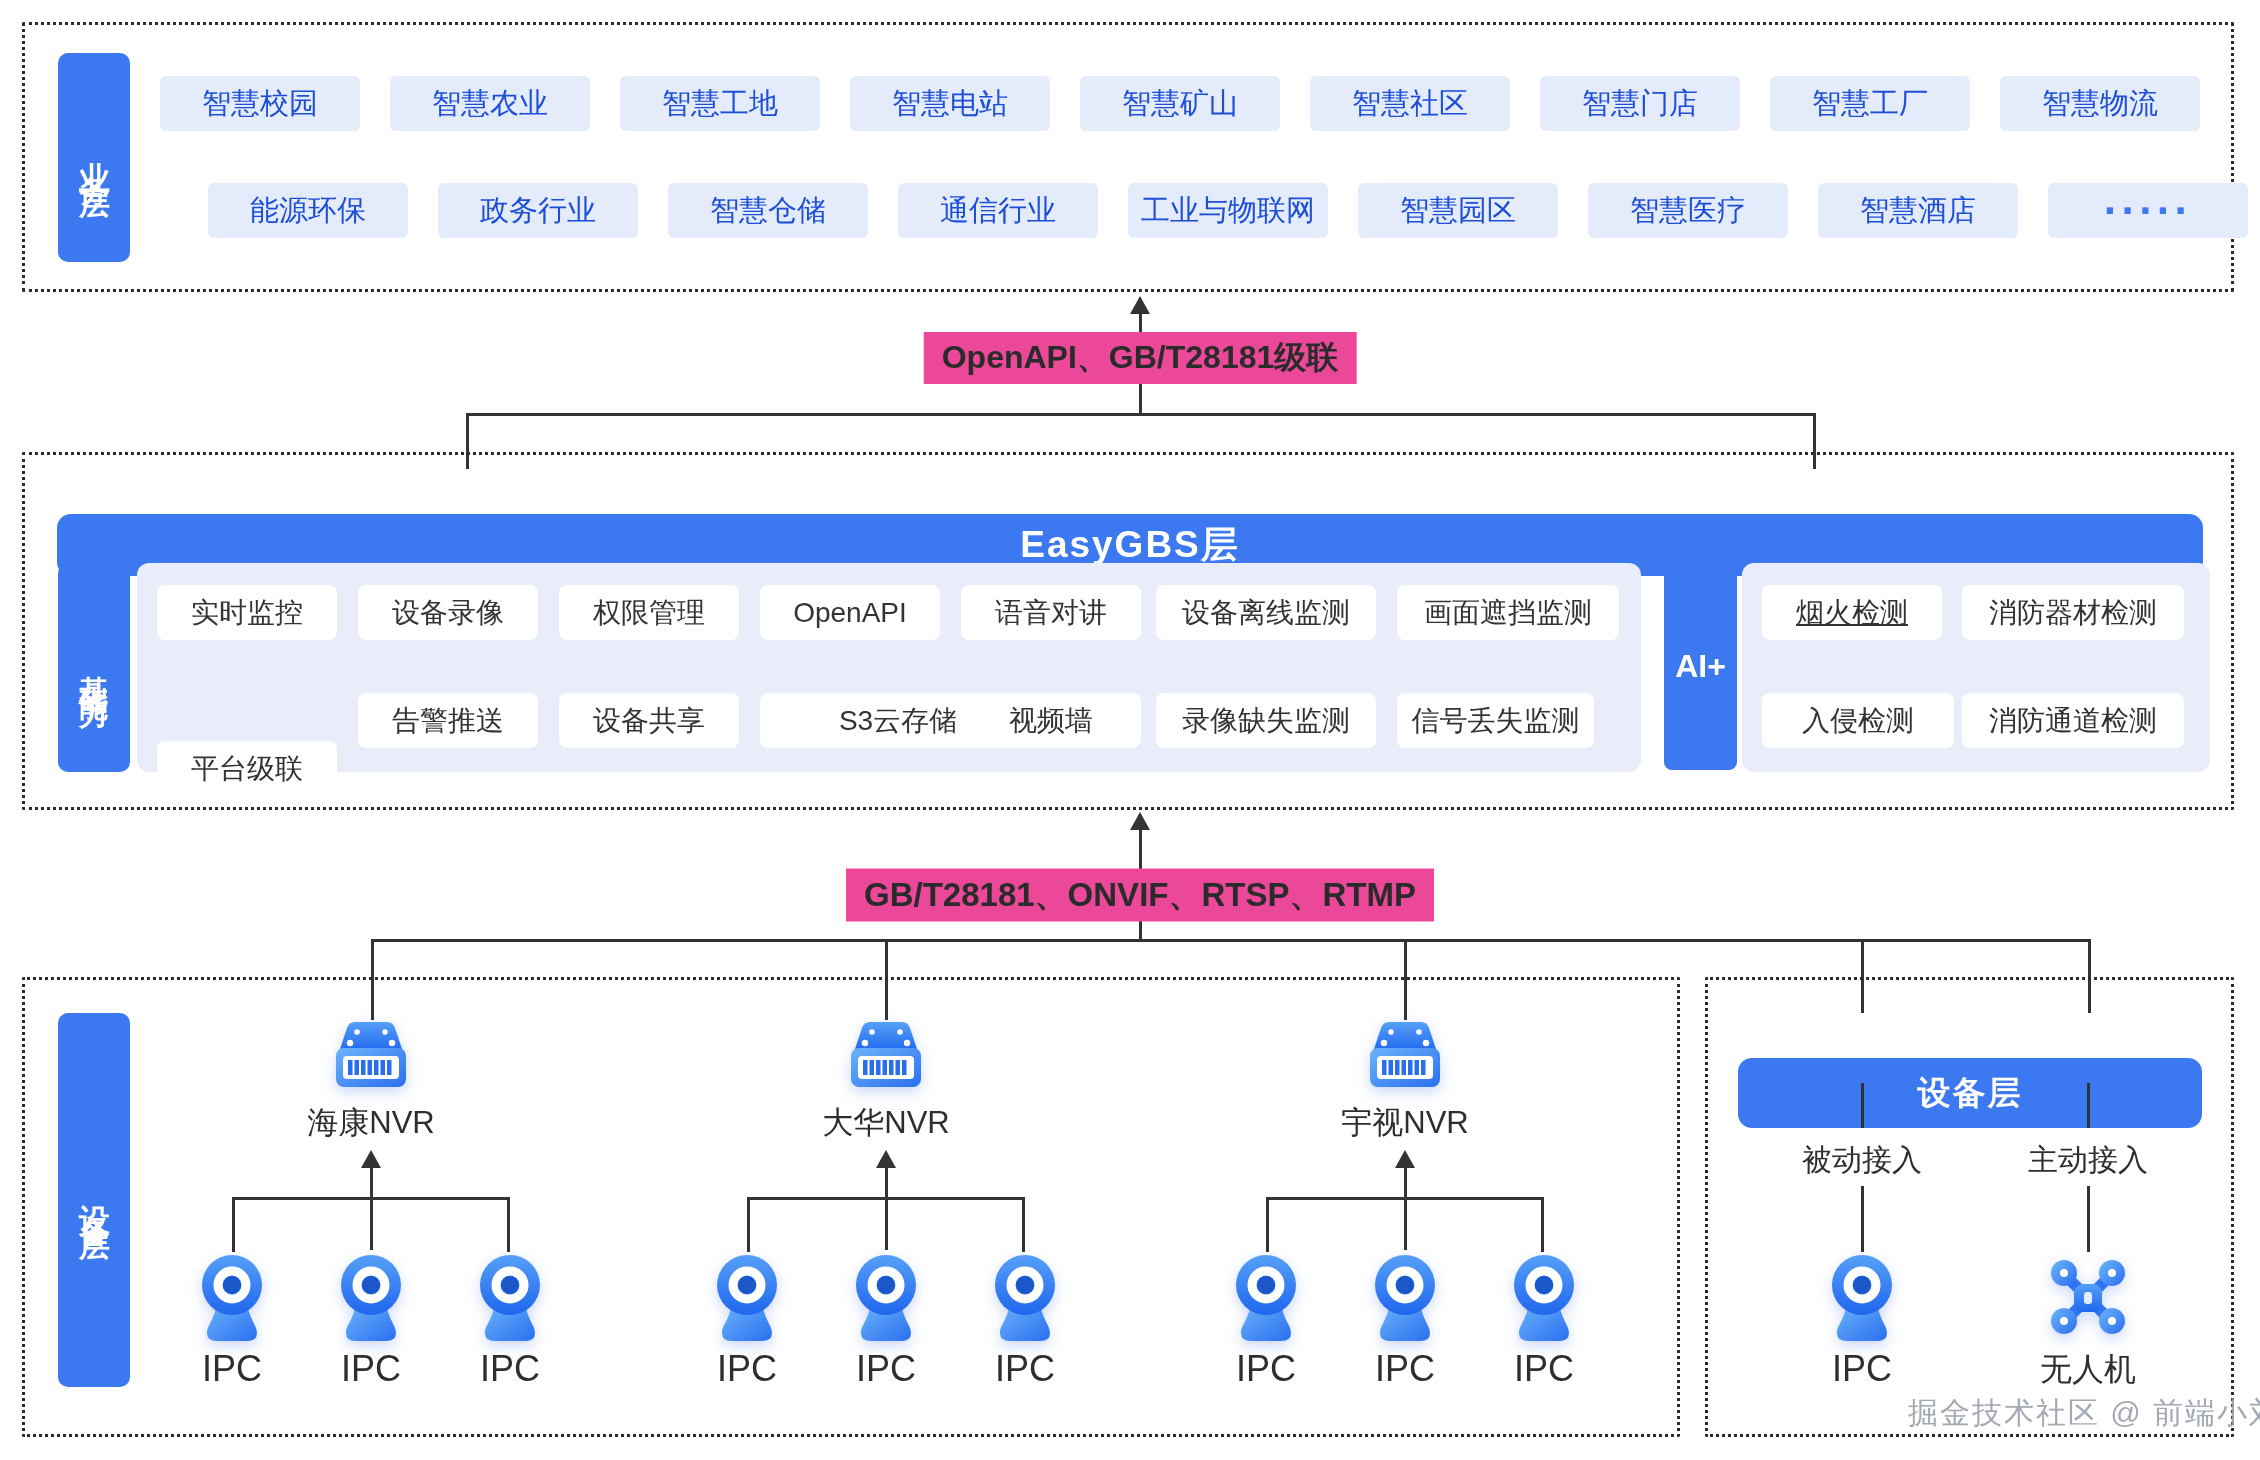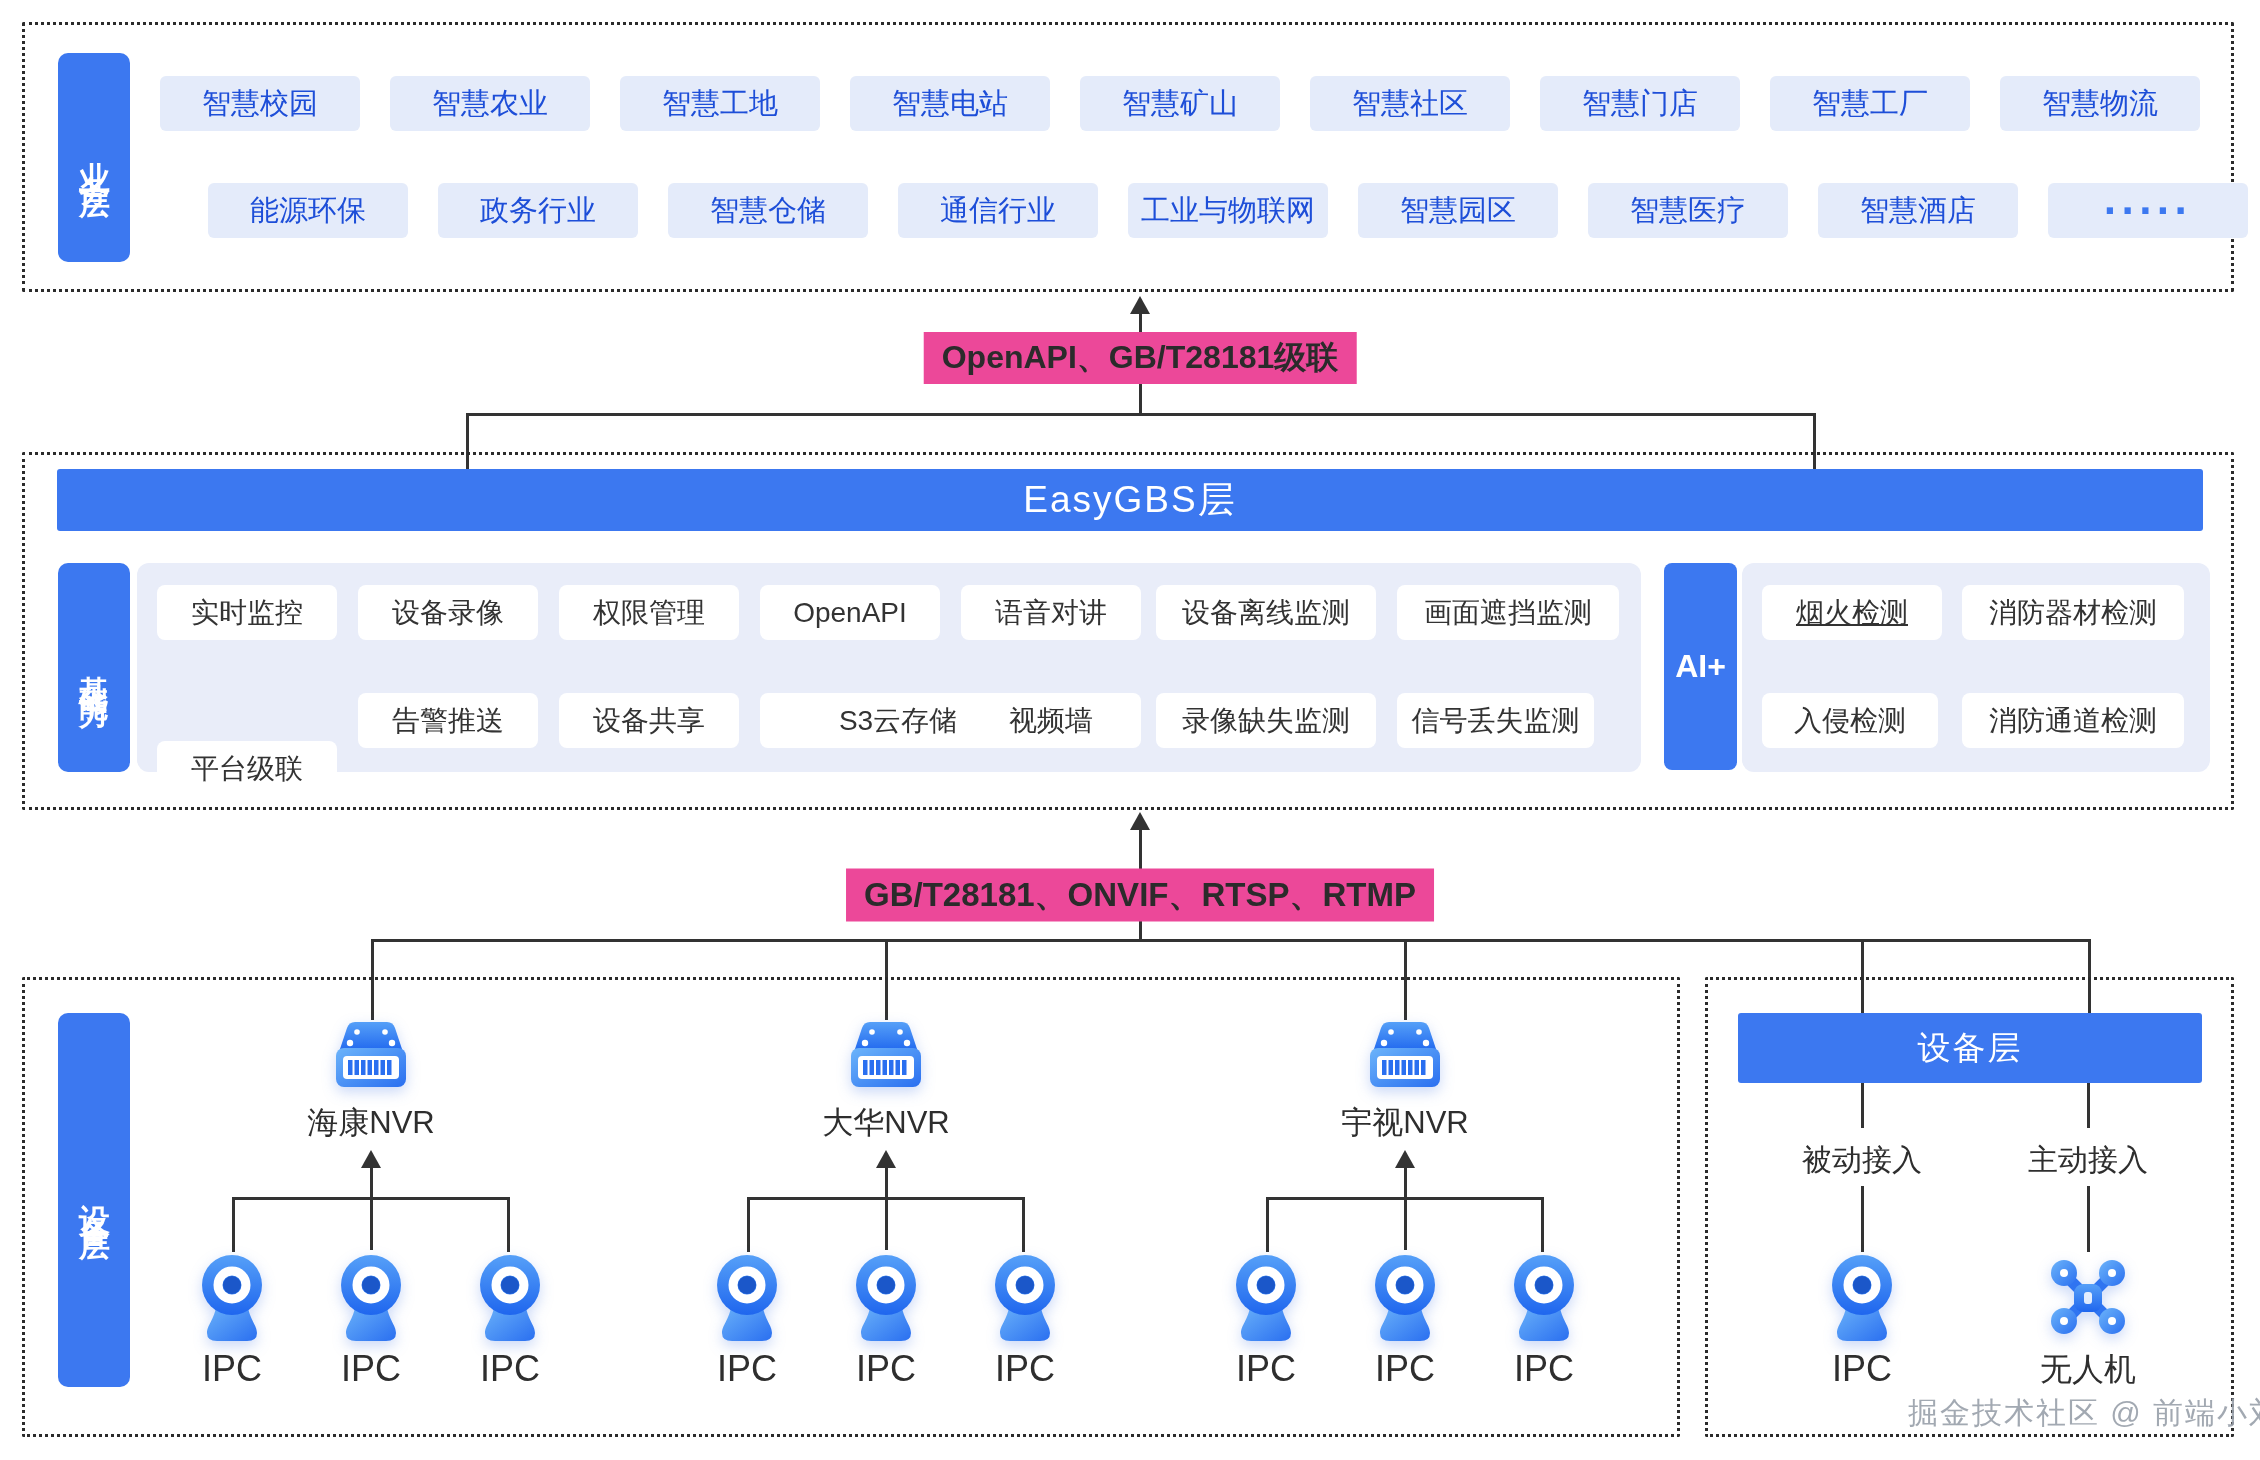--- a/index.html
+++ b/index.html
@@ -3,22 +3,22 @@
 <meta charset="utf-8">
 <style>
   html,body{margin:0;padding:0;background:#fff;}
   .canvas{position:relative;width:2260px;height:1460px;background:#fff;overflow:hidden;
           font-family:"Liberation Sans","DejaVu Sans",sans-serif;color:#333;}
   .dashed{position:absolute;border:3px dotted #2b2b2b;border-radius:2px;box-sizing:border-box;background:transparent;}
   .vlabel{position:absolute;background:#3c78f0;border-radius:10px;color:#fff;font-weight:bold;
           display:flex;align-items:center;justify-content:center;
           writing-mode:vertical-rl;text-orientation:upright;letter-spacing:14px;font-size:31px;box-sizing:border-box;}
   .vlabel.tight{letter-spacing:8px;font-size:29px;}
-  .banner{position:absolute;background:#3c78f0;border-radius:3px;color:#fff;font-weight:normal;
-          display:flex;align-items:center;justify-content:center;font-size:37px;letter-spacing:2px;}
+  .banner{position:absolute;background:#3c78f0;border-radius:14px;color:#fff;font-weight:bold;
+          display:flex;align-items:center;justify-content:center;font-size:37px;letter-spacing:2px;margin-top:45px;}
   .row-flex{position:absolute;display:flex;gap:30px;}
   .chip{width:200px;height:55px;background:#e4ebfa;border-radius:6px;display:flex;align-items:center;justify-content:center;
         font-size:29px;color:#1d4ed8;white-space:nowrap;}
   .chip.dots{color:#3c78f0;font-size:44px;font-weight:bold;letter-spacing:3px;line-height:40px;}
   .panel{position:absolute;background:#e9edf9;border-radius:12px;}
   .cap{position:absolute;height:55px;background:#fff;border-radius:8px;display:flex;align-items:center;justify-content:center;
        font-size:28px;color:#333;white-space:nowrap;}
   .aiplus{position:absolute;background:#3c78f0;border-radius:8px;color:#fff;font-weight:bold;font-size:32px;
           display:flex;align-items:center;justify-content:center;}
   .hline,.vline{position:absolute;background:#333;}
@@ -138,21 +138,21 @@
   <div class="cap" style="left:157px;top:693px;width:180px;margin-top:48px;">平台级联</div>
   <div class="cap" style="left:358px;top:693px;width:180px;">告警推送</div>
   <div class="cap" style="left:559px;top:693px;width:180px;">设备共享</div>
   <div class="cap" style="left:760px;top:693px;width:180px;padding-left:48px;">S3云存储</div>
   <div class="cap" style="left:961px;top:693px;width:180px;">视频墙</div>
   <div class="cap" style="left:1156px;top:693px;width:220px;">录像缺失监测</div>
   <div class="cap" style="left:1397px;top:693px;width:197px;">信号丢失监测</div>
 
   <div class="cap" style="left:1762px;top:585px;width:180px;text-decoration:underline;">烟火检测</div>
   <div class="cap" style="left:1962px;top:585px;width:222px;">消防器材检测</div>
-  <div class="cap" style="left:1762px;top:693px;width:176px;">入侵检测</div>
+  <div class="cap" style="left:1762px;top:693px;width:192px;">入侵检测</div>
   <div class="cap" style="left:1962px;top:693px;width:222px;">消防通道检测</div>
 
   <div class="arrow-up" style="left:1130px;top:812px;"></div>
   <div class="vline" style="left:1139px;top:830px;height:110px;"></div>
   <div class="hline" style="left:371px;top:939px;width:1720px;"></div>
   <div class="vline" style="left:371px;top:939px;height:81px;"></div>
   <div class="vline" style="left:885px;top:939px;height:81px;"></div>
   <div class="vline" style="left:1404px;top:939px;height:81px;"></div>
   <div class="vline" style="left:1861px;top:939px;height:74px;"></div>
   <div class="vline" style="left:2088px;top:939px;height:74px;"></div>

